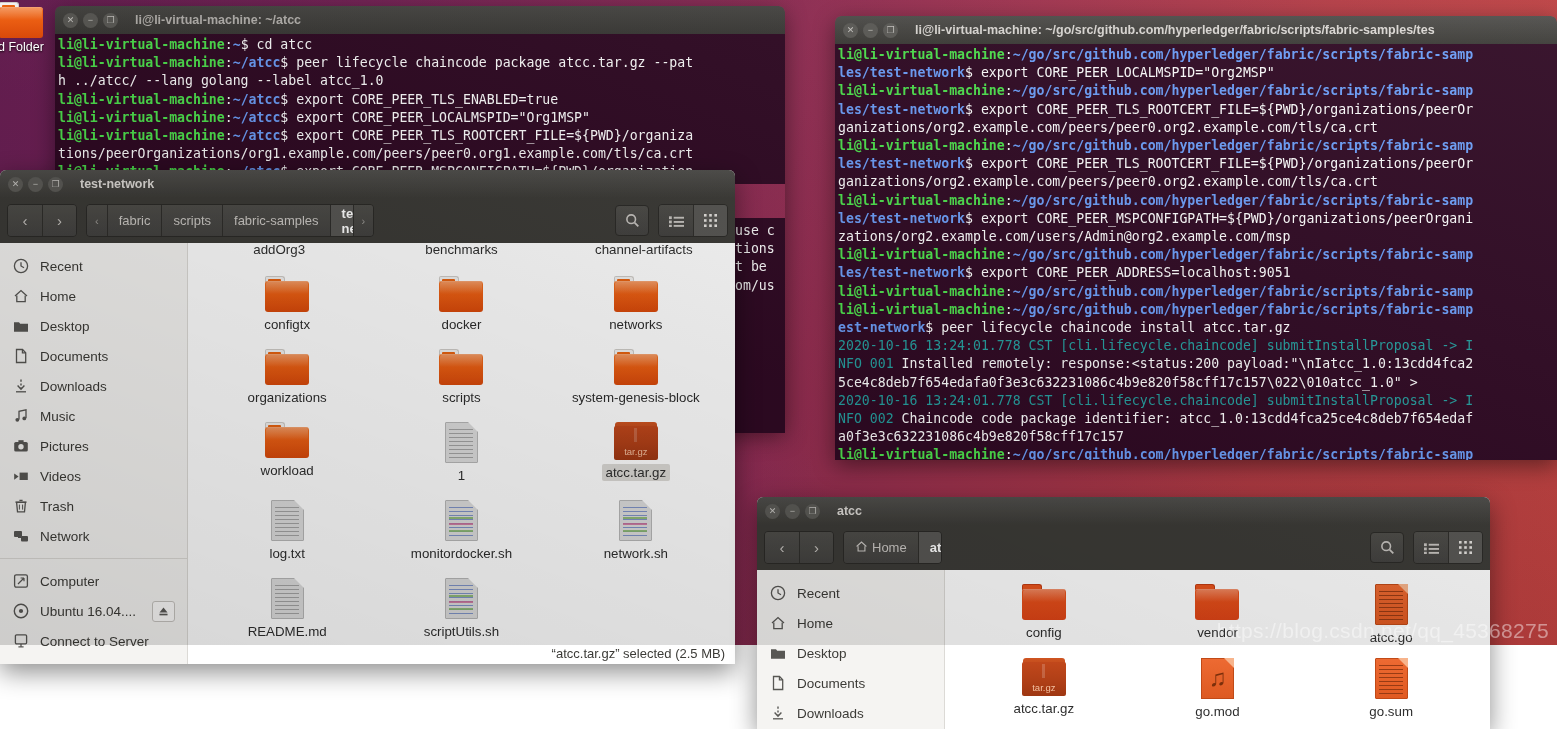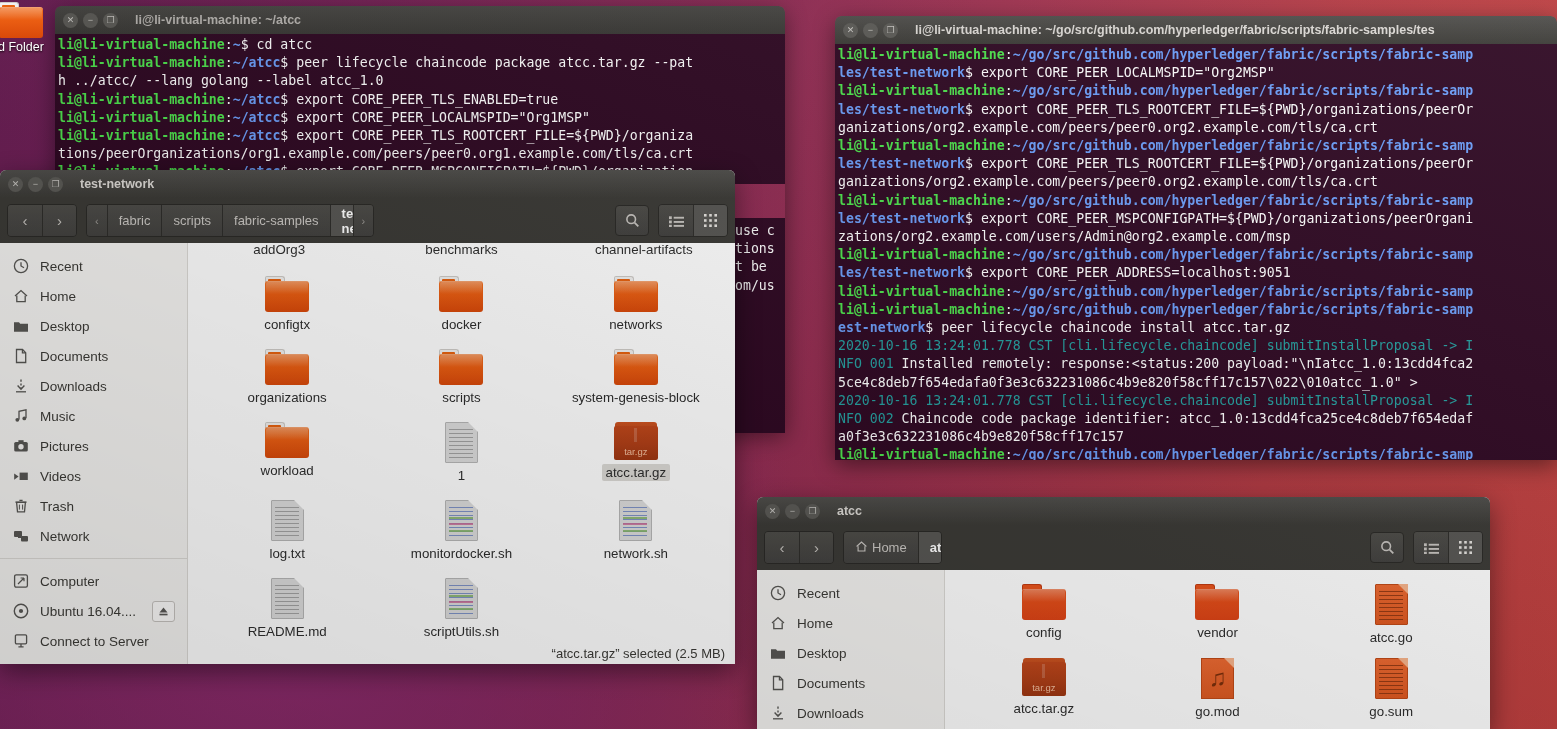--- a/index.html
+++ b/index.html
@@ -1,21 +1,21 @@
 <!DOCTYPE html>
 <html><head>
 <meta charset="utf-8">
 <style>
   * { box-sizing: border-box; margin: 0; padding: 0; }
   html, body {
     width: 1557px; height: 729px; overflow: hidden;
     font-family: "Liberation Sans", sans-serif;
   }
   #desktop {
-    position: relative; width: 1557px; height: 729px;
+    position: relative; width: 1557px; height: 645px;
     background:
       radial-gradient(ellipse 900px 700px at 18% 88%, #8e2c6e 0%, rgba(142,44,110,0) 62%),
       linear-gradient(100deg, #6d2057 0%, #7a2359 22%, #8b2a56 42%, #a33450 62%, #b63c45 80%, #c0413f 100%);
   }
   #desktop::after{
     content:""; position:absolute; inset:0;
     background: linear-gradient(200deg, rgba(255,255,255,0.05) 0%, rgba(0,0,0,0.10) 55%, rgba(0,0,0,0.16) 100%);
     pointer-events:none;
   }
 
@@ -629,13 +629,14 @@
               </div><div class="nm">go.mod</div></div>
             <div class="fitem" style="padding: 6px 4px 2px;"><div class="doc go">
                 <div class="page"></div>
                 <div class="lines"></div>
               </div><div class="nm">go.sum</div></div>
           </div>
       </div>
     </div>
   </div>
 
+  <div class="wm">https://blog.csdn.net/qq_45368275</div>
 </div>
 
 </body></html>

